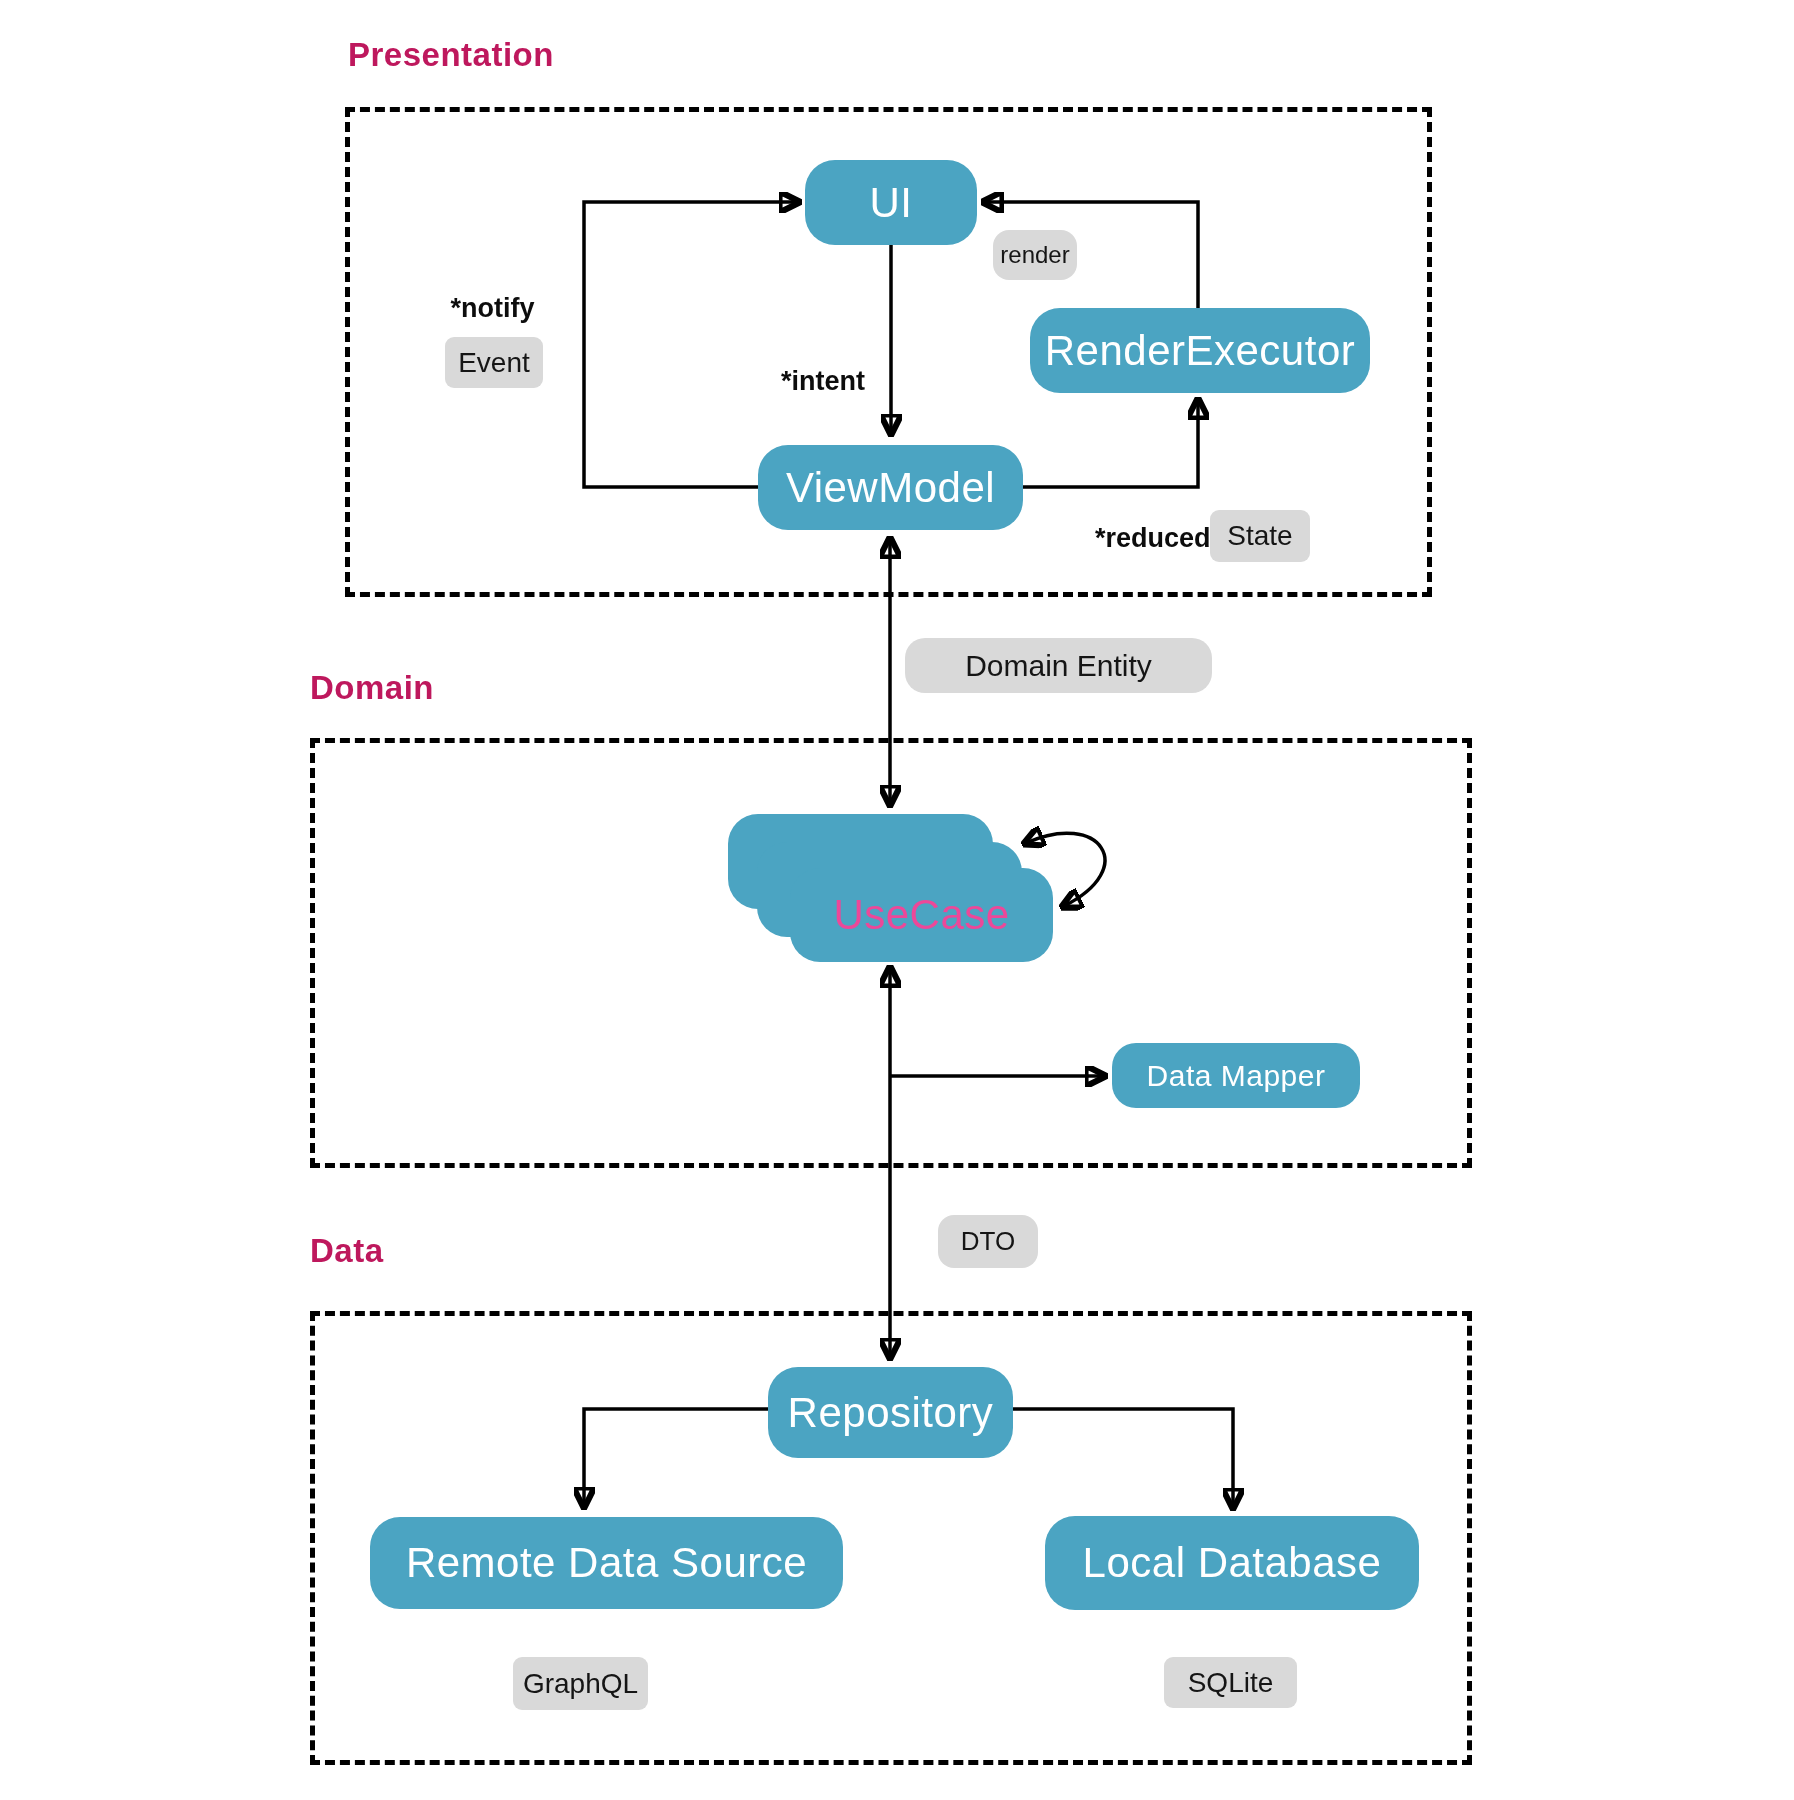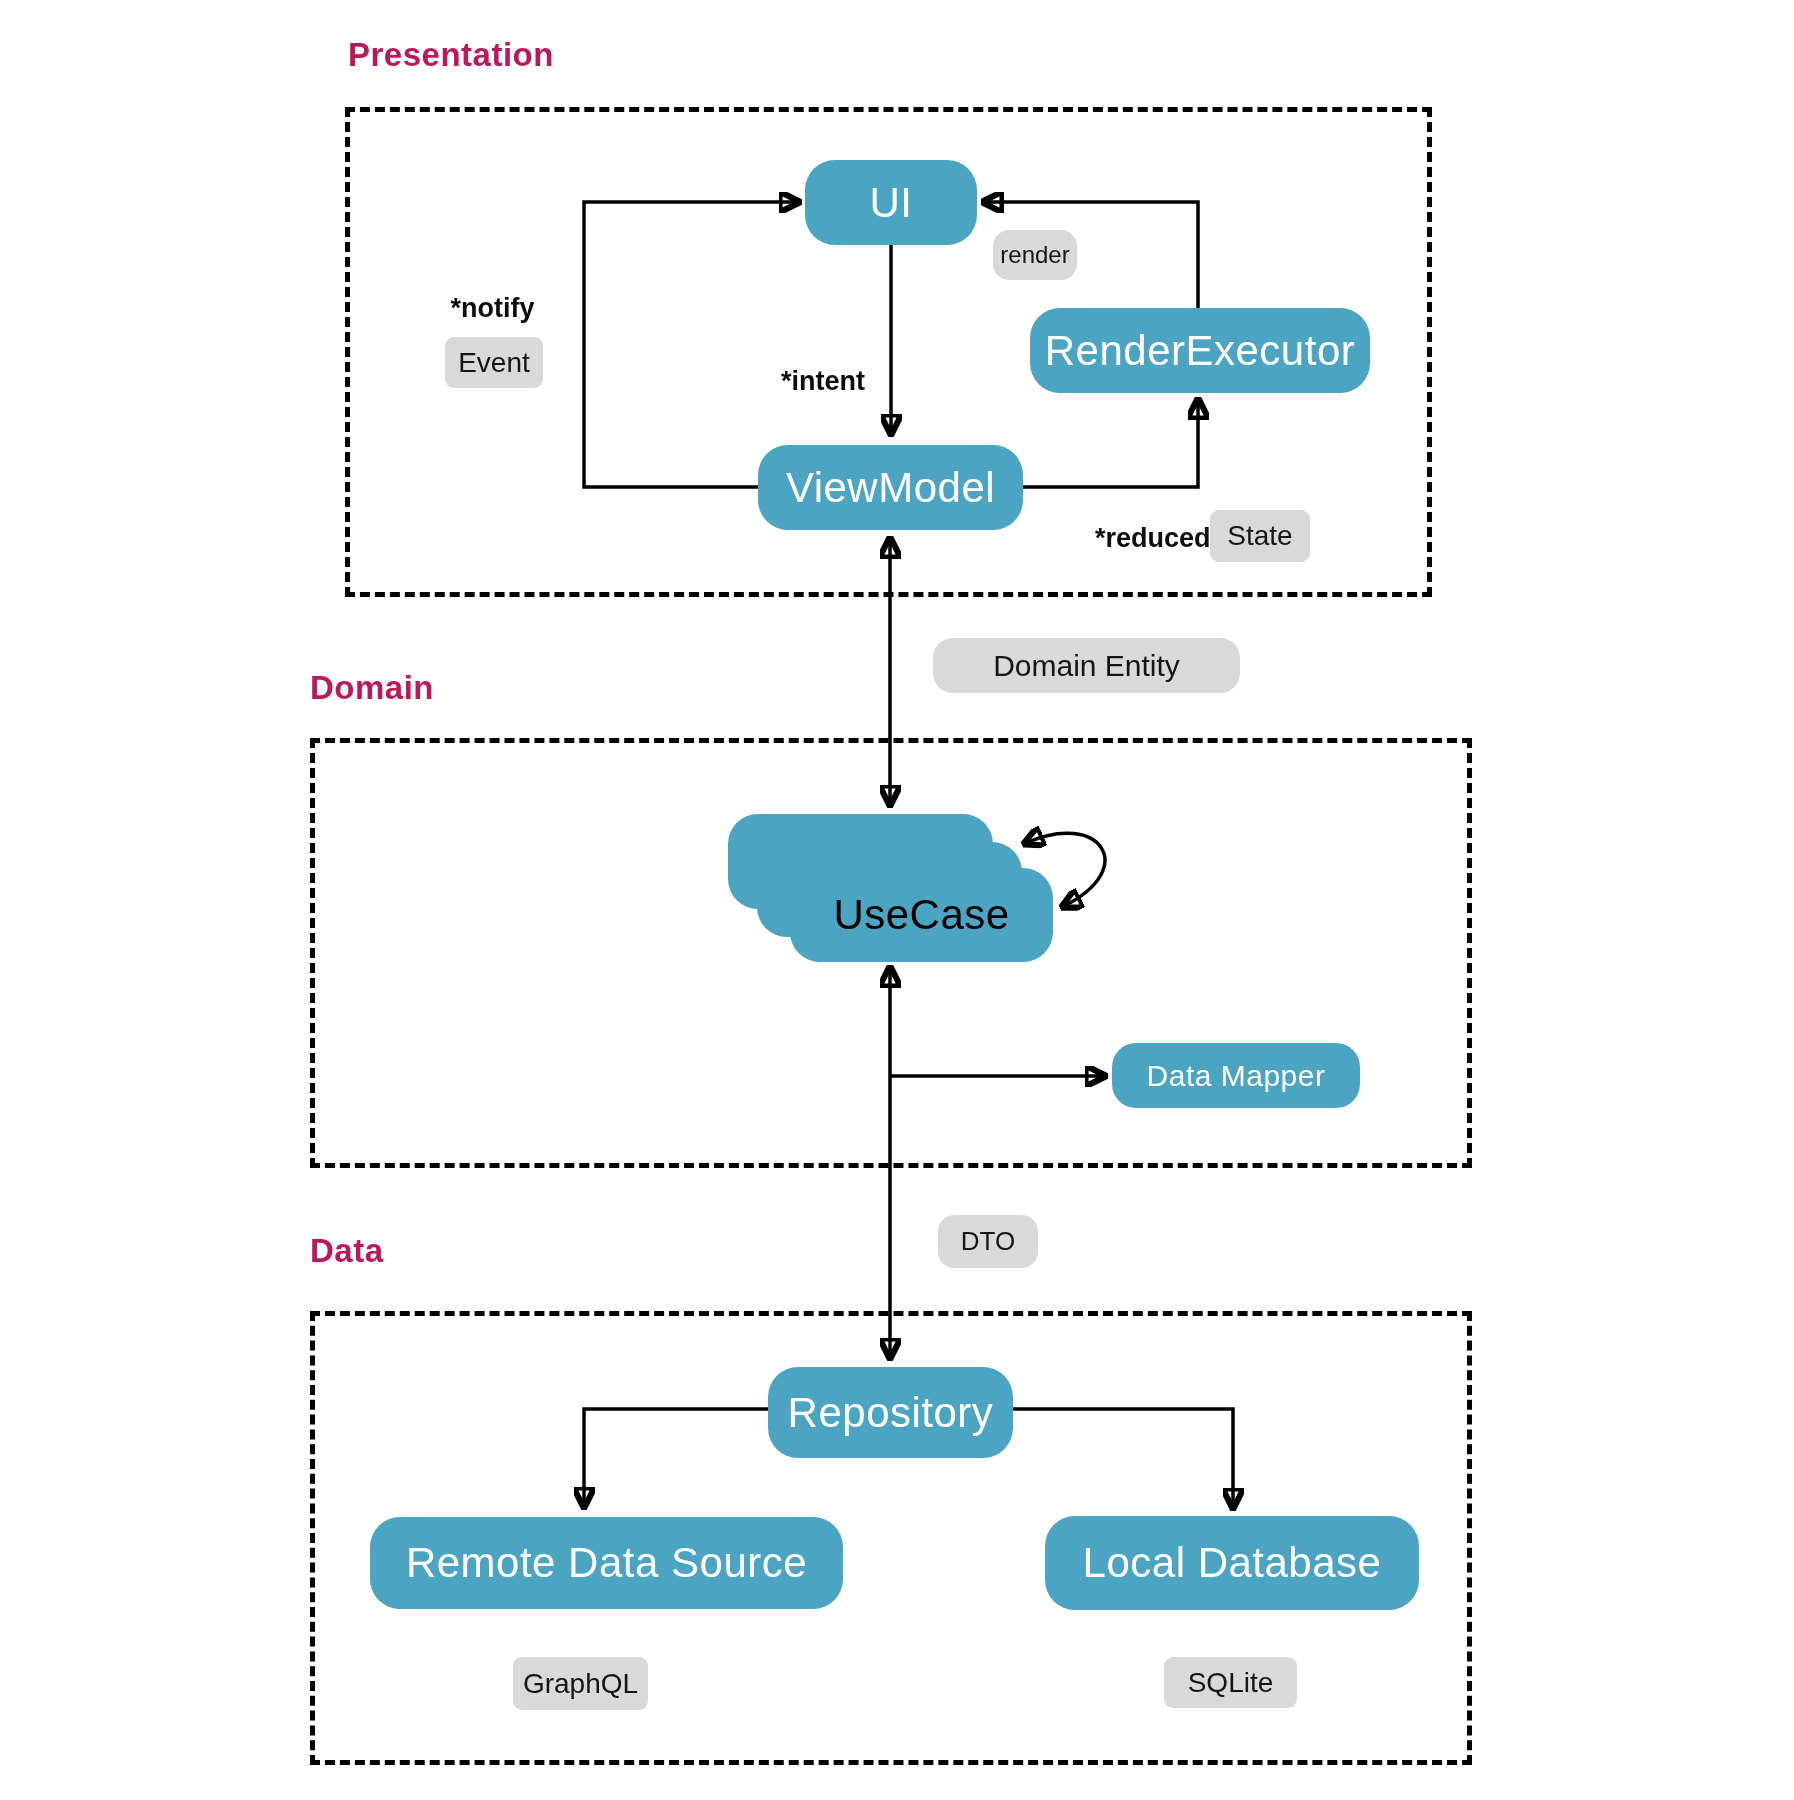--- a/index.html
+++ b/index.html
@@ -55,21 +55,21 @@
   .cloud-part {
     position:absolute;
     width:265px; height:95px;
     background:var(--color-node,#4ba4c2);
     border-radius:30px;
   }
   .cloud-label {
     position:absolute;
     left:62px; top:54px; width:263px; height:94px;
     display:flex; align-items:center; justify-content:center;
-    color:#000000; font-size:42px; letter-spacing:0.5px;
+    color:#ec4899; font-size:42px; letter-spacing:0.5px;
   }
   #edges {
     position:absolute; left:0; top:0;
     pointer-events:none;
   }
   #edges path { stroke:#000000; stroke-width:3.5; fill:none; }
 </style>
 </head>
 <body>
 
@@ -87,21 +87,21 @@
   <div class="node" style="left:758px; top:445px; width:265px; height:85px;text-align:center;">ViewModel</div>
   <div class="node" style="left:1030px; top:308px; width:340px; height:85px;">RenderExecutor</div>
 
   <div class="pill" style="left:993px; top:230px; width:84px; height:50px; font-size:24px; border-radius:16px;">render</div>
   <div class="pill" style="left:445px; top:337px; width:98px; height:51px; font-size:28px;">Event</div>
   <div class="pill" style="left:1210px; top:510px; width:100px; height:52px; font-size:28px;">State</div>
   <div class="edge-label" style="left:430px; top:293px; width:125px; text-align:center;">*notify</div>
   <div class="edge-label" style="left:745px; top:366px; width:120px; text-align:right;">*intent</div>
   <div class="edge-label" style="left:1095px; top:523px; width:105px; text-align:center;">*reduced</div>
 
-  <div class="pill" style="left:933px; top:638px; width:307px; height:55px; font-size:30px; border-radius:20px;">Domain Entity</div>
+  <div class="pill" style="left:905px; top:638px; width:307px; height:55px; font-size:30px; border-radius:20px;">Domain Entity</div>
 
   <div class="cloud" style="left:728px; top:814px; width:325px; height:148px;">
     <div class="cloud-part" style="left:0; top:0;"></div>
     <div class="cloud-part" style="left:29px; top:28px;"></div>
     <div class="cloud-part" style="left:62px; top:54px; width:263px; height:94px;"></div>
     <div class="cloud-label">UseCase</div>
   </div>
   <div class="node small" style="left:1112px; top:1043px; width:248px; height:65px;">Data Mapper</div>
 
   <div class="pill" style="left:938px; top:1215px; width:100px; height:53px; font-size:26px; border-radius:16px;">DTO</div>

